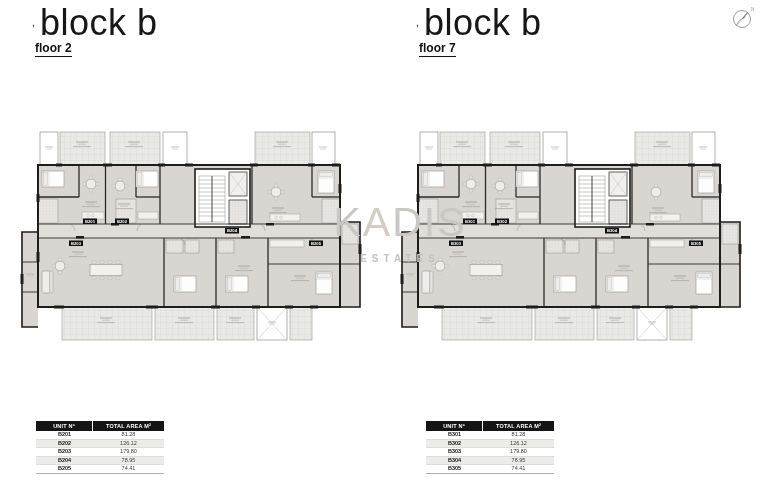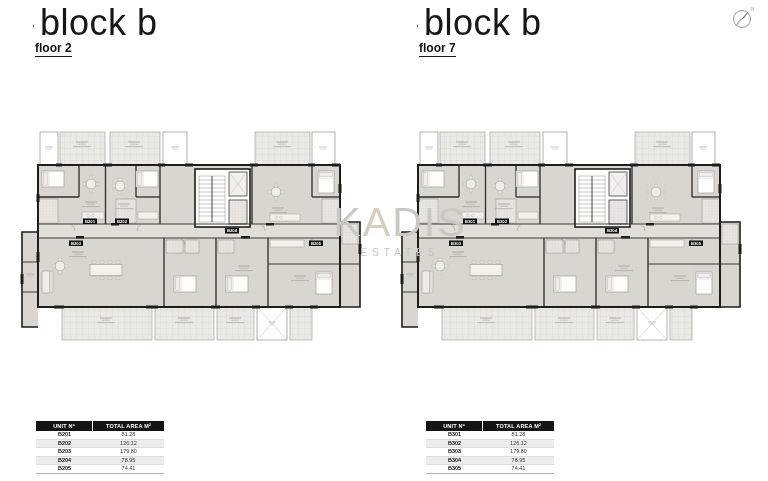--- a/index.html
+++ b/index.html
@@ -16,21 +16,21 @@
   .compass{position:absolute;left:729px;top:4px;width:28px;height:28px;}
 
   
   .plan-slot{position:absolute;top:124px;width:356px;height:218px;}
   .plan-slot svg{display:block;width:356px;height:218px;}
 
   
   .watermark{position:absolute;left:283px;top:202px;width:234px;text-align:center;z-index:5;pointer-events:none;}
   .wm-line1{font-size:41px;line-height:40px;letter-spacing:2px;color:#c9c8c5;font-weight:400;}
   .wm-line1 .wm-a{color:#d5cdbf;}
-  .wm-line2{margin-top:5px;font-size:10px;letter-spacing:5px;color:#c3c3c1;font-weight:400;}
+  .wm-line2{margin-top:11px;font-size:10px;letter-spacing:5px;color:#c3c3c1;font-weight:700;}
 
   
   .unit-table{position:absolute;top:421px;width:128px;font-size:5.5px;color:#333;z-index:6;}
   .thead{display:flex;background:#141414;color:#fff;height:10px;line-height:10px;font-weight:bold;}
   .th{text-align:center;letter-spacing:.2px;}
   .th1{width:57px;border-right:1px solid #ffffff;box-sizing:border-box;}
   .th2{width:71px;}
   .tr{display:flex;height:7.5px;line-height:7.5px;border-bottom:.5px solid #dcdcd9;}
   .tr.alt{background:#ececea;}
   .tr:last-child{border-bottom:1px solid #b0aeaa;}

